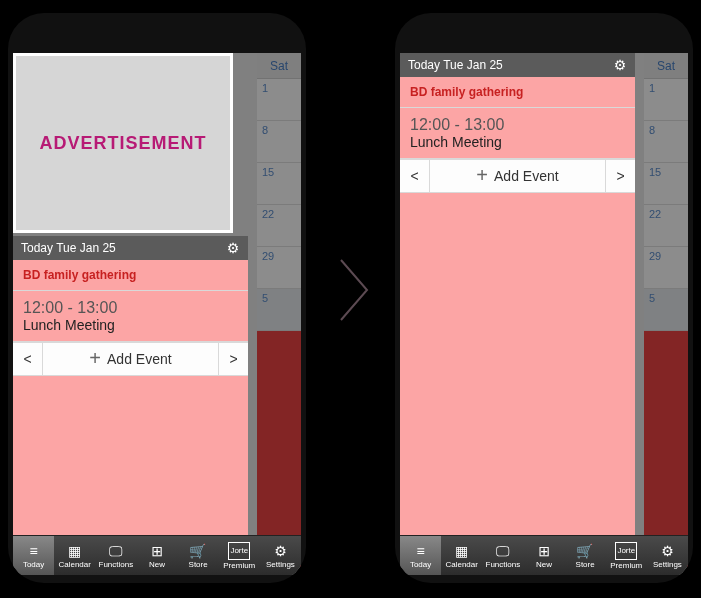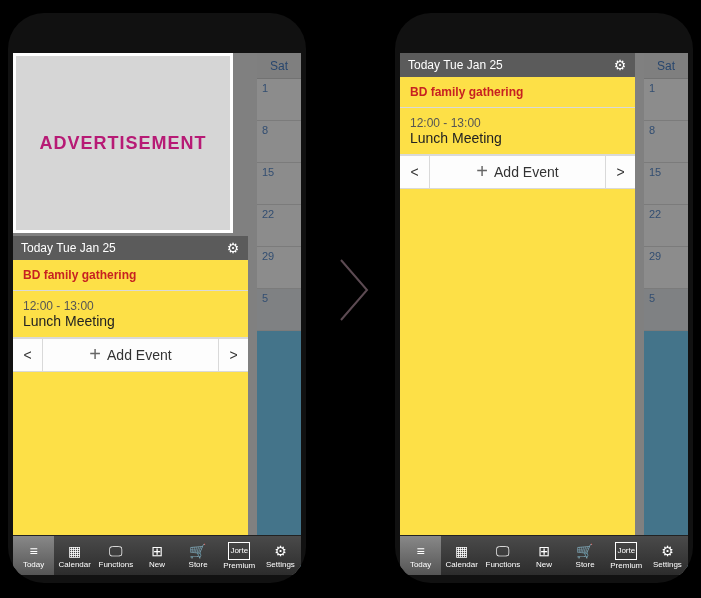--- a/index.html
+++ b/index.html
@@ -30,21 +30,21 @@
     background: #808080;
     overflow: hidden;
   }
 
   
   .calbg {
     position: absolute;
     top: 0; bottom: 8px;
     right: 0;
     width: 44px;
-    background: #7dd3fc;
+    background: #ef4444;
     margin-left: 25px;
   }
   .calbg-head {
     height: 26px;
     background: #e7e7e7;
     color: #4a80c7;
     font-size: 12px;
     text-align: center;
     line-height: 26px;
     border-bottom: 1px solid #d0d0d0;
@@ -62,21 +62,21 @@
     position: absolute;
     left:0; right:0; top:0; bottom:0;
     background: rgba(0,0,0,0.45);
   }
 
   
   .drawer {
     position: absolute;
     left: 0;
     width: 235px;
-    background: #fde047;
+    background: #fca5a5;
   }
 
   
   .adblock {
     position: absolute;
     left: 0; right: 0; top: 0;
     height: 180px;
     background: #d6d6d6;
     border: 3px solid #fff;
     display: flex;
@@ -106,21 +106,21 @@
     display: flex; align-items: center; justify-content: center;
     font-size: 14px;
     color: #fff;
   }
 
   .event-line {
     padding: 8px 10px;
     border-bottom: 1px solid #d9d9d9;
   }
   .event-line.red { color: #c72121; font-size: 12px; font-weight: 600; }
-  .event-time { font-size: 12px; color: #555; }
+  .event-time { font-size: 16px; color: #555; }
   .event-title { font-size: 14px; color: #222; }
 
   .add-row {
     display: flex;
     height: 34px;
     border-top: 1px solid #d9d9d9;
     border-bottom: 1px solid #d9d9d9;
   }
   .add-row .nav {
     width: 30px;

